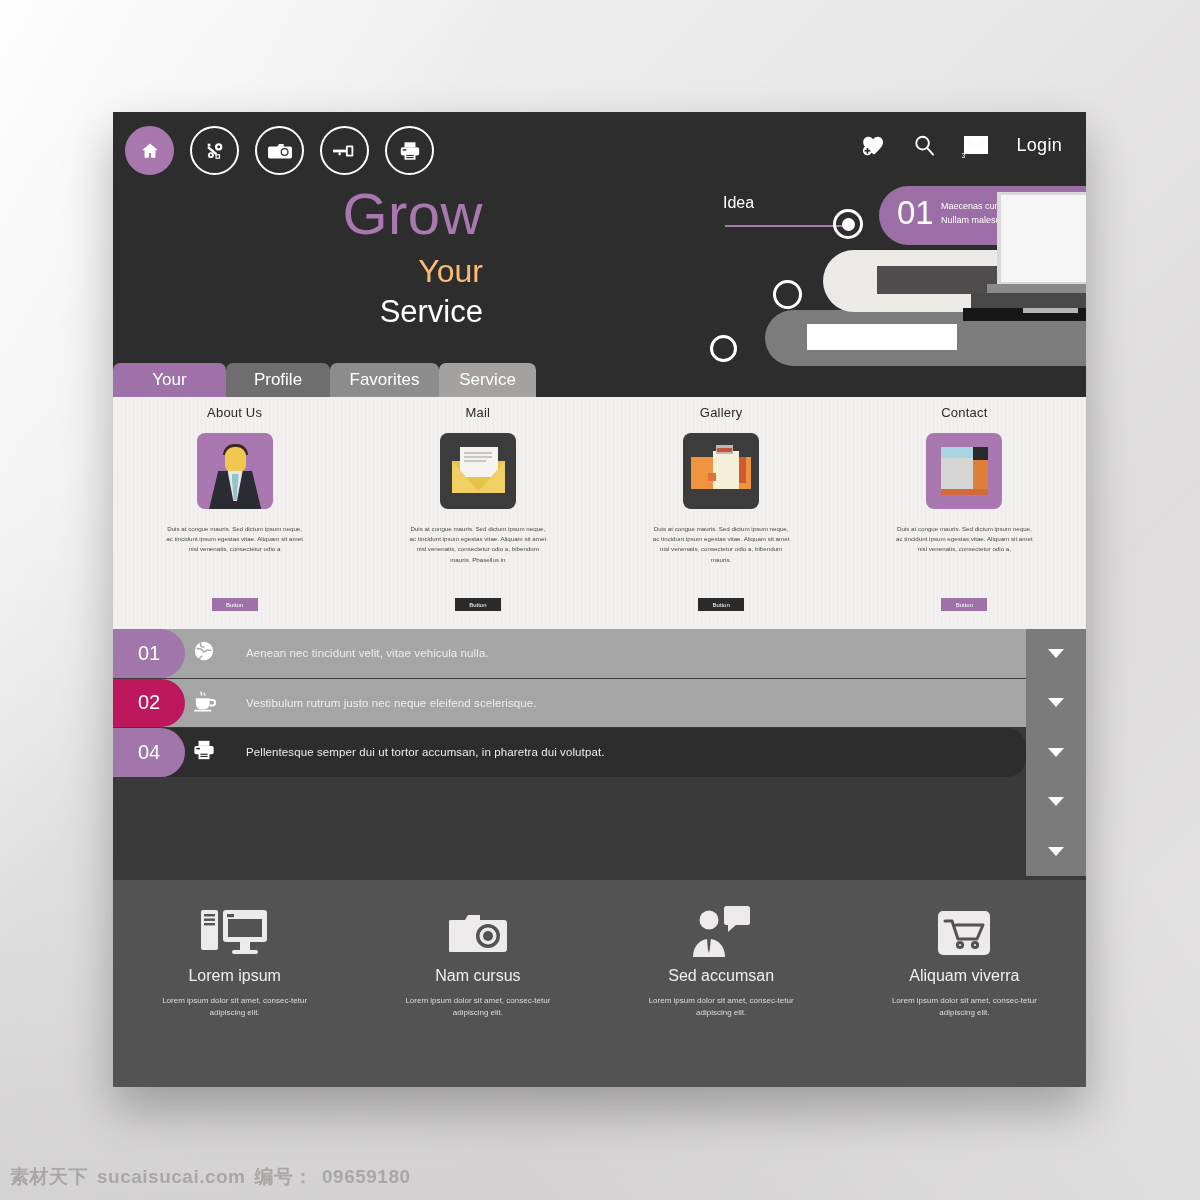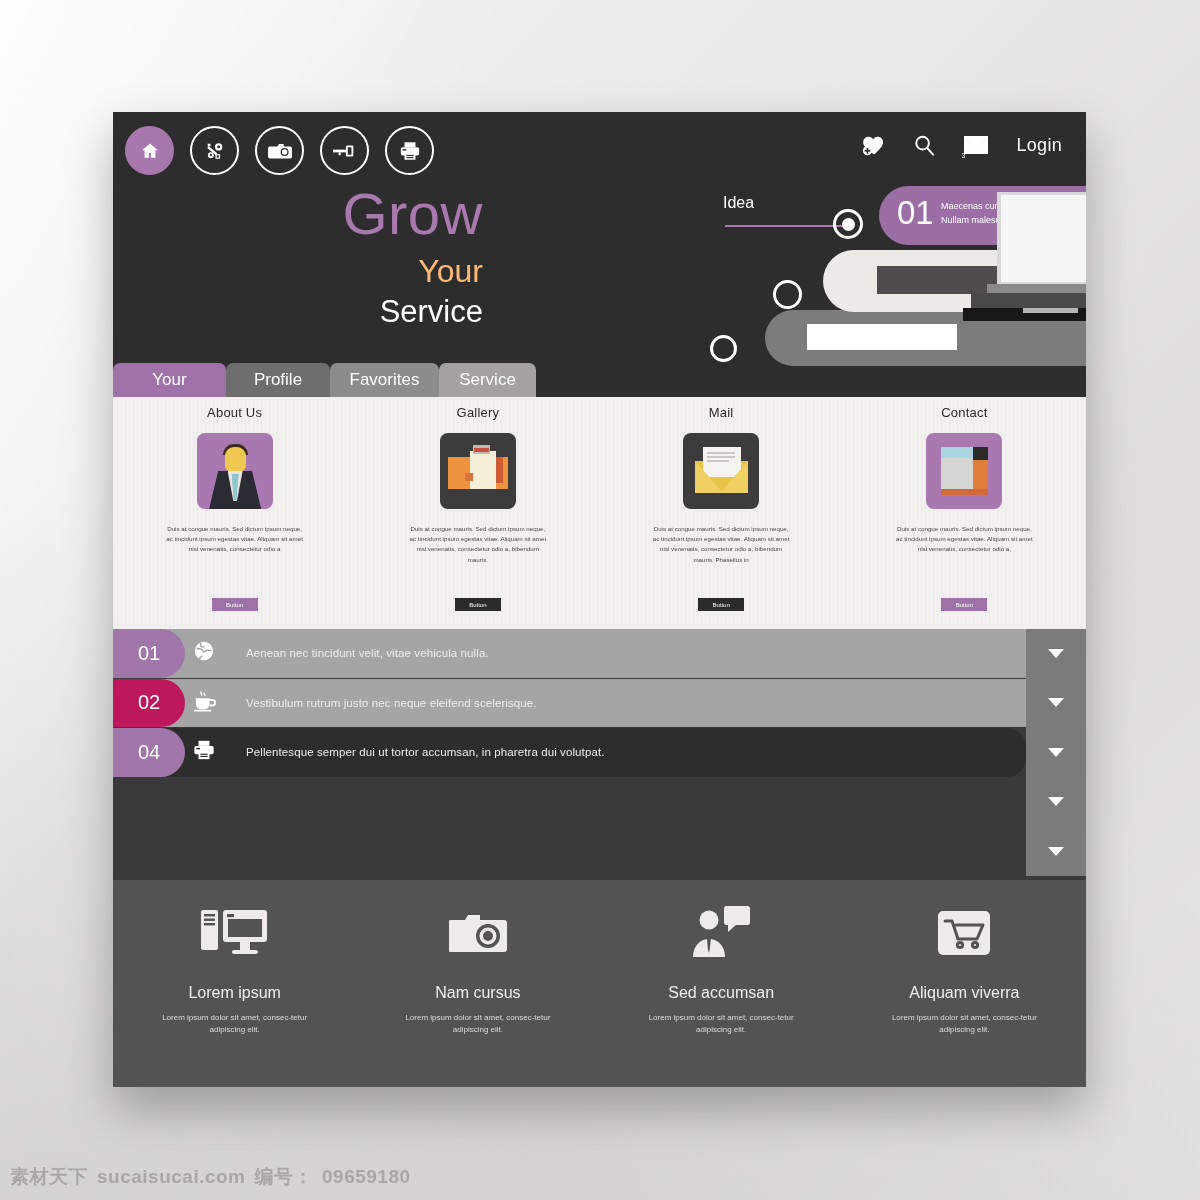--- a/index.html
+++ b/index.html
@@ -153,21 +153,21 @@
   .row .ric{ position:absolute; left:80px; top:50%; transform:translateY(-50%); color:#fff; }
   .row .rtx{ position:absolute; left:133px; color:#ededed; font-size:11.5px; font-weight:300; letter-spacing:.1px;}
   .acc-arrows{ position:absolute; right:0; top:0; width:60px; bottom:4px; background:#7c7b7b; }
   .arw{ height:48.5px; margin-bottom:1px; display:flex; align-items:center; justify-content:center;}
   .arw b{ display:block; width:0;height:0;border-left:8px solid transparent;border-right:8px solid transparent;border-top:9px solid #fff;}
 
   
   .footer{ position:relative; height:207px; background:#545353; display:flex; padding-top:22px;}
   .fcol{ flex:1; text-align:center; }
   .ficon{ height:62px; display:flex; align-items:center; justify-content:center; color:#eceaea;}
-  .fcol h4{ font-size:16px; font-weight:300; color:#f0eeee; margin-top:20px;}
+  .fcol h4{ font-size:16px; font-weight:300; color:#f0eeee; margin-top:3px;}
   .fcol p{ width:160px; margin:10px auto 0; font-size:8px; line-height:1.55; color:#dedcdc;}
 
   
   .wm{ position:absolute; left:10px; bottom:10px; display:flex; align-items:center; gap:9px;
        font-size:19px; color:#a9a6a6; font-weight:bold; letter-spacing:.5px;}
   .wm .cn{ font-family:"DejaVu Sans", sans-serif; }
 </style>
 </head>
 <body>
 
@@ -315,45 +315,45 @@
           <div class="av-head"></div>
           <div class="av-body"></div>
         <div class="av-shirt"></div>
           <div class="av-tie"></div>
       </div>
       <p>Duis at congue mauris. Sed dictum ipsum neque, ac tincidunt ipsum egestas vitae. Aliquam sit amet nisl venenatis, consectetur odio a</p>
       <div class="btn p">Button</div>
     </div>
 
     <div class="card">
-      <h3>Gallery</h3>
-      <div class="thumb d">
-        <div class="gal-box"></div>
-          <div class="gal-r"></div>
-          <div class="gal-paper"></div>
-        <div class="gal-clip"></div>
-          <div class="gal-clip2"></div>
-          <div class="gal-sq"></div>
-      </div>
-      <p>Duis at congue mauris. Sed dictum ipsum neque, ac tincidunt ipsum egestas vitae. Aliquam sit amet nisl venenatis, consectetur odio a, bibendum mauris.</p>
-      <div class="btn d">Button</div>
-    </div>
-
-    <div class="card">
       <h3>Mail</h3>
       <div class="thumb d">
         <div class="env-back"></div>
           <div class="env-paper"></div>
         <div class="env-l1"></div>
           <div class="env-l2"></div>
           <div class="env-l3"></div>
         <div class="env-flapl"></div>
           <div class="env-flapr"></div>
       </div>
       <p>Duis at congue mauris. Sed dictum ipsum neque, ac tincidunt ipsum egestas vitae. Aliquam sit amet nisl venenatis, consectetur odio a, bibendum mauris. Phasellus in</p>
+      <div class="btn d">Button</div>
+    </div>
+
+    <div class="card">
+      <h3>Gallery</h3>
+      <div class="thumb d">
+        <div class="gal-box"></div>
+          <div class="gal-r"></div>
+          <div class="gal-paper"></div>
+        <div class="gal-clip"></div>
+          <div class="gal-clip2"></div>
+          <div class="gal-sq"></div>
+      </div>
+      <p>Duis at congue mauris. Sed dictum ipsum neque, ac tincidunt ipsum egestas vitae. Aliquam sit amet nisl venenatis, consectetur odio a, bibendum mauris.</p>
       <div class="btn d">Button</div>
     </div>
 
     <div class="card">
       <h3>Contact</h3>
       <div class="thumb p">
         <div class="ct-w"></div>
           <div class="ct-top"></div>
           <div class="ct-dark"></div>
         <div class="ct-or"></div>

